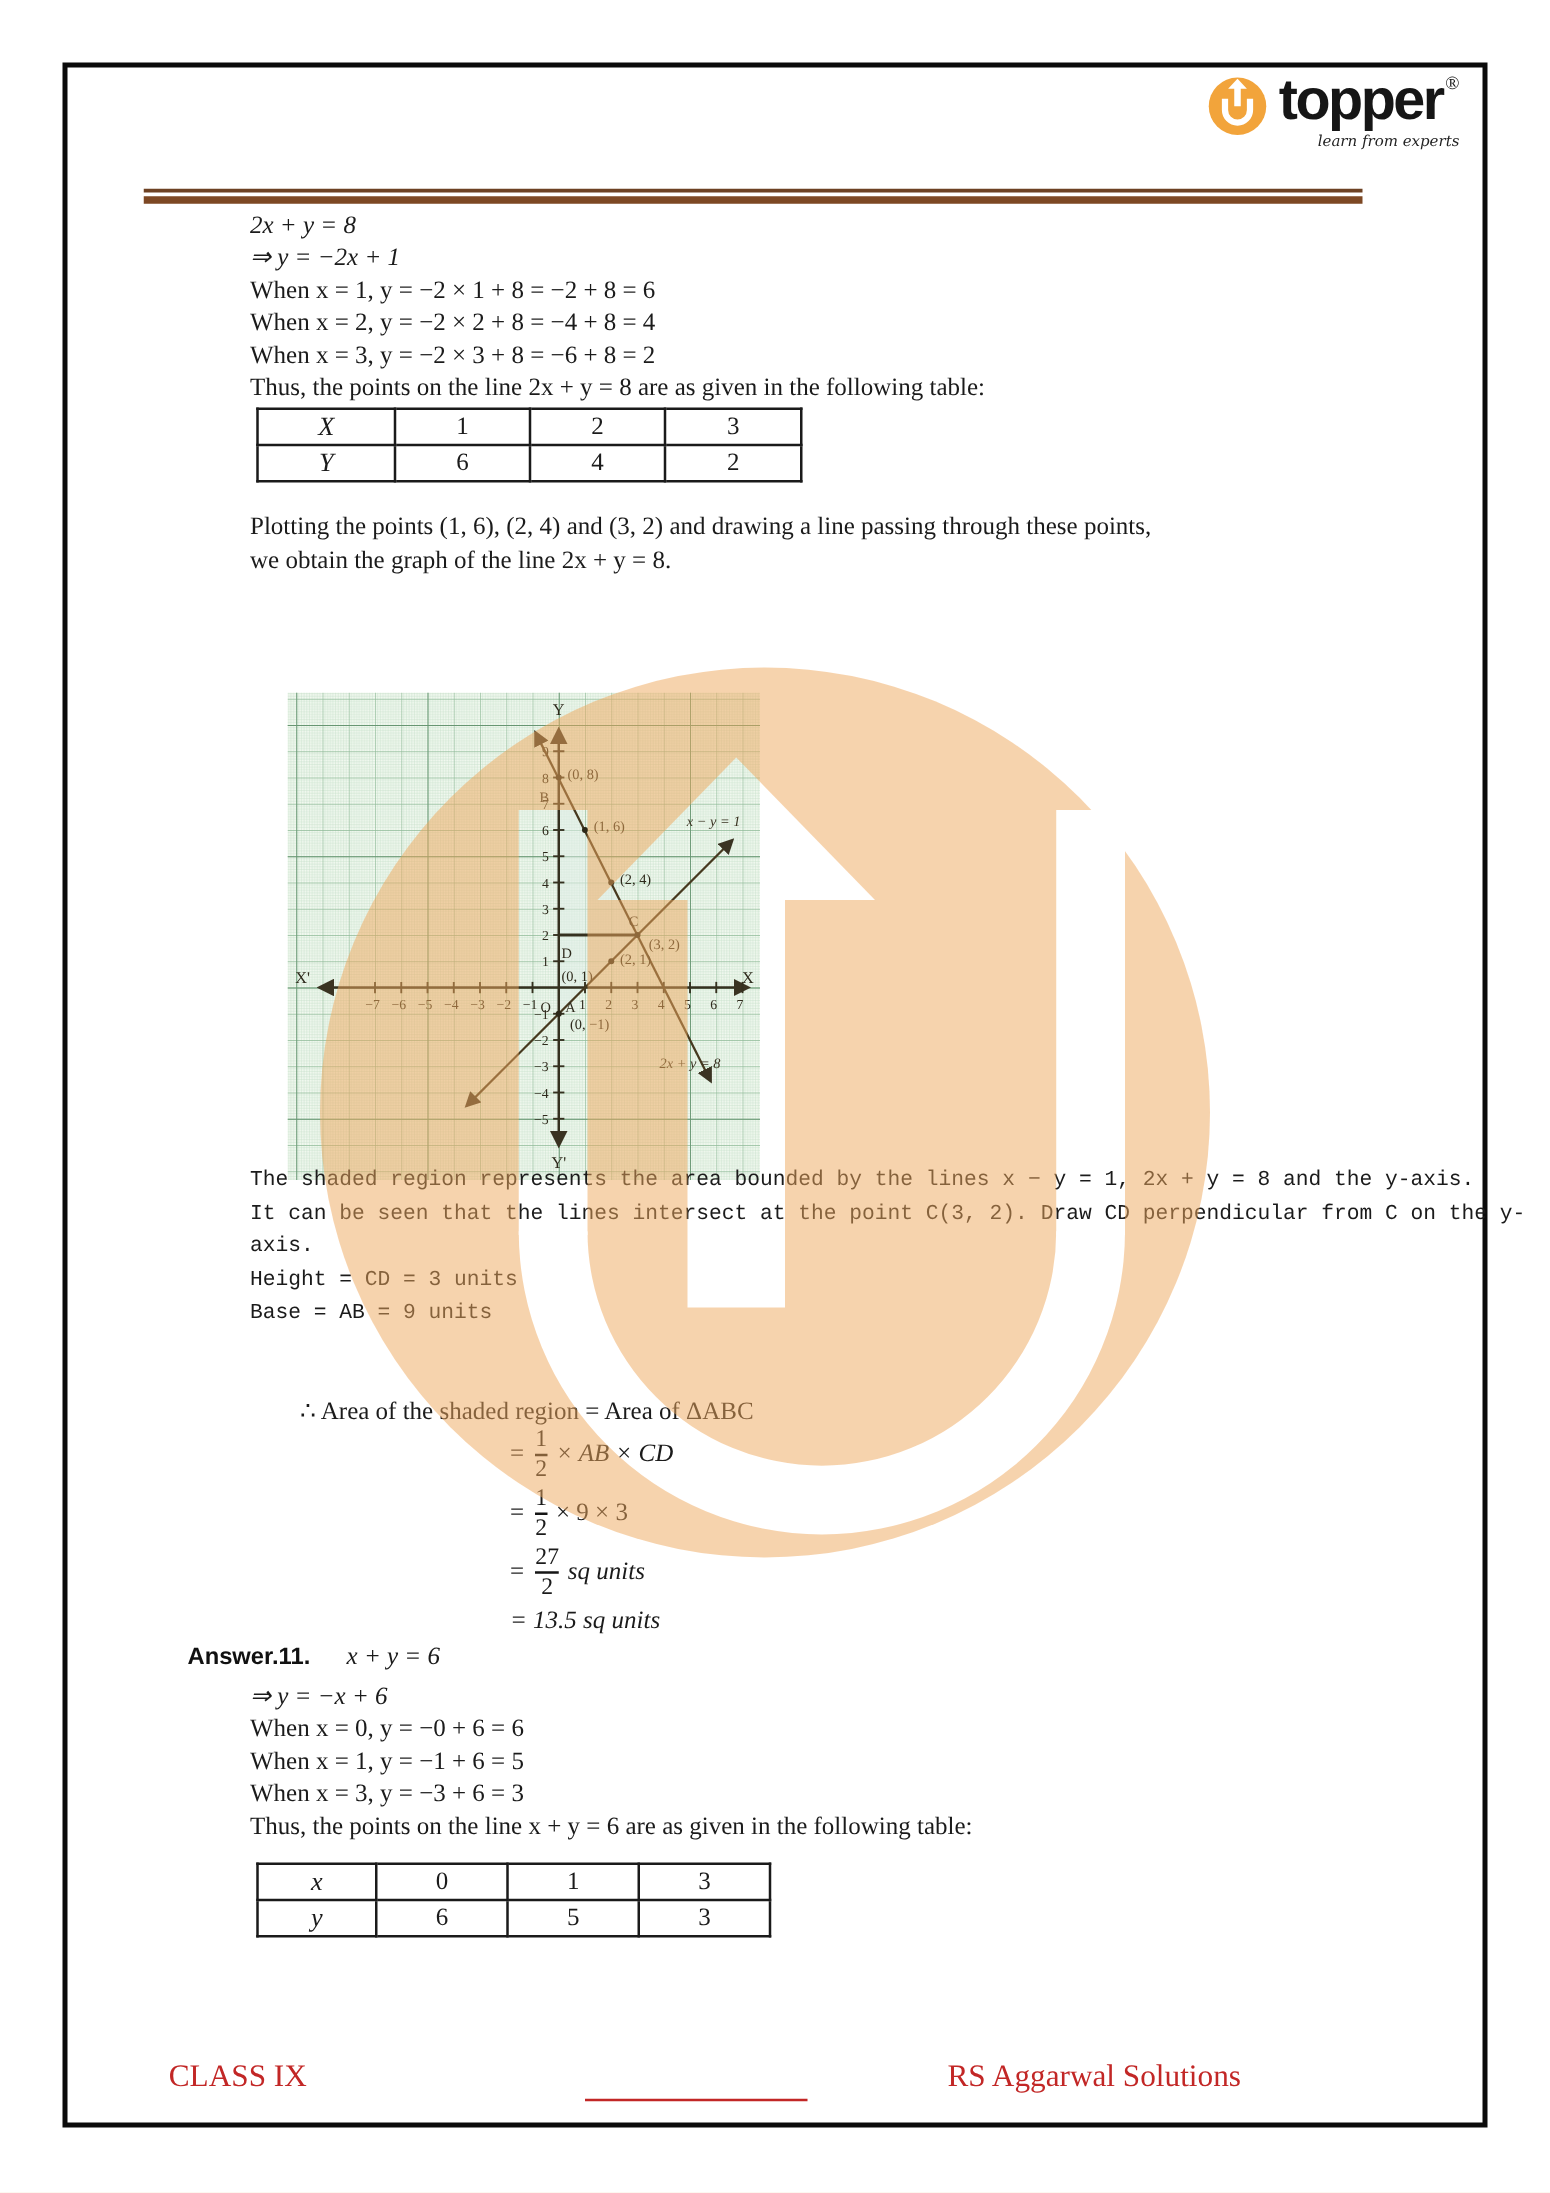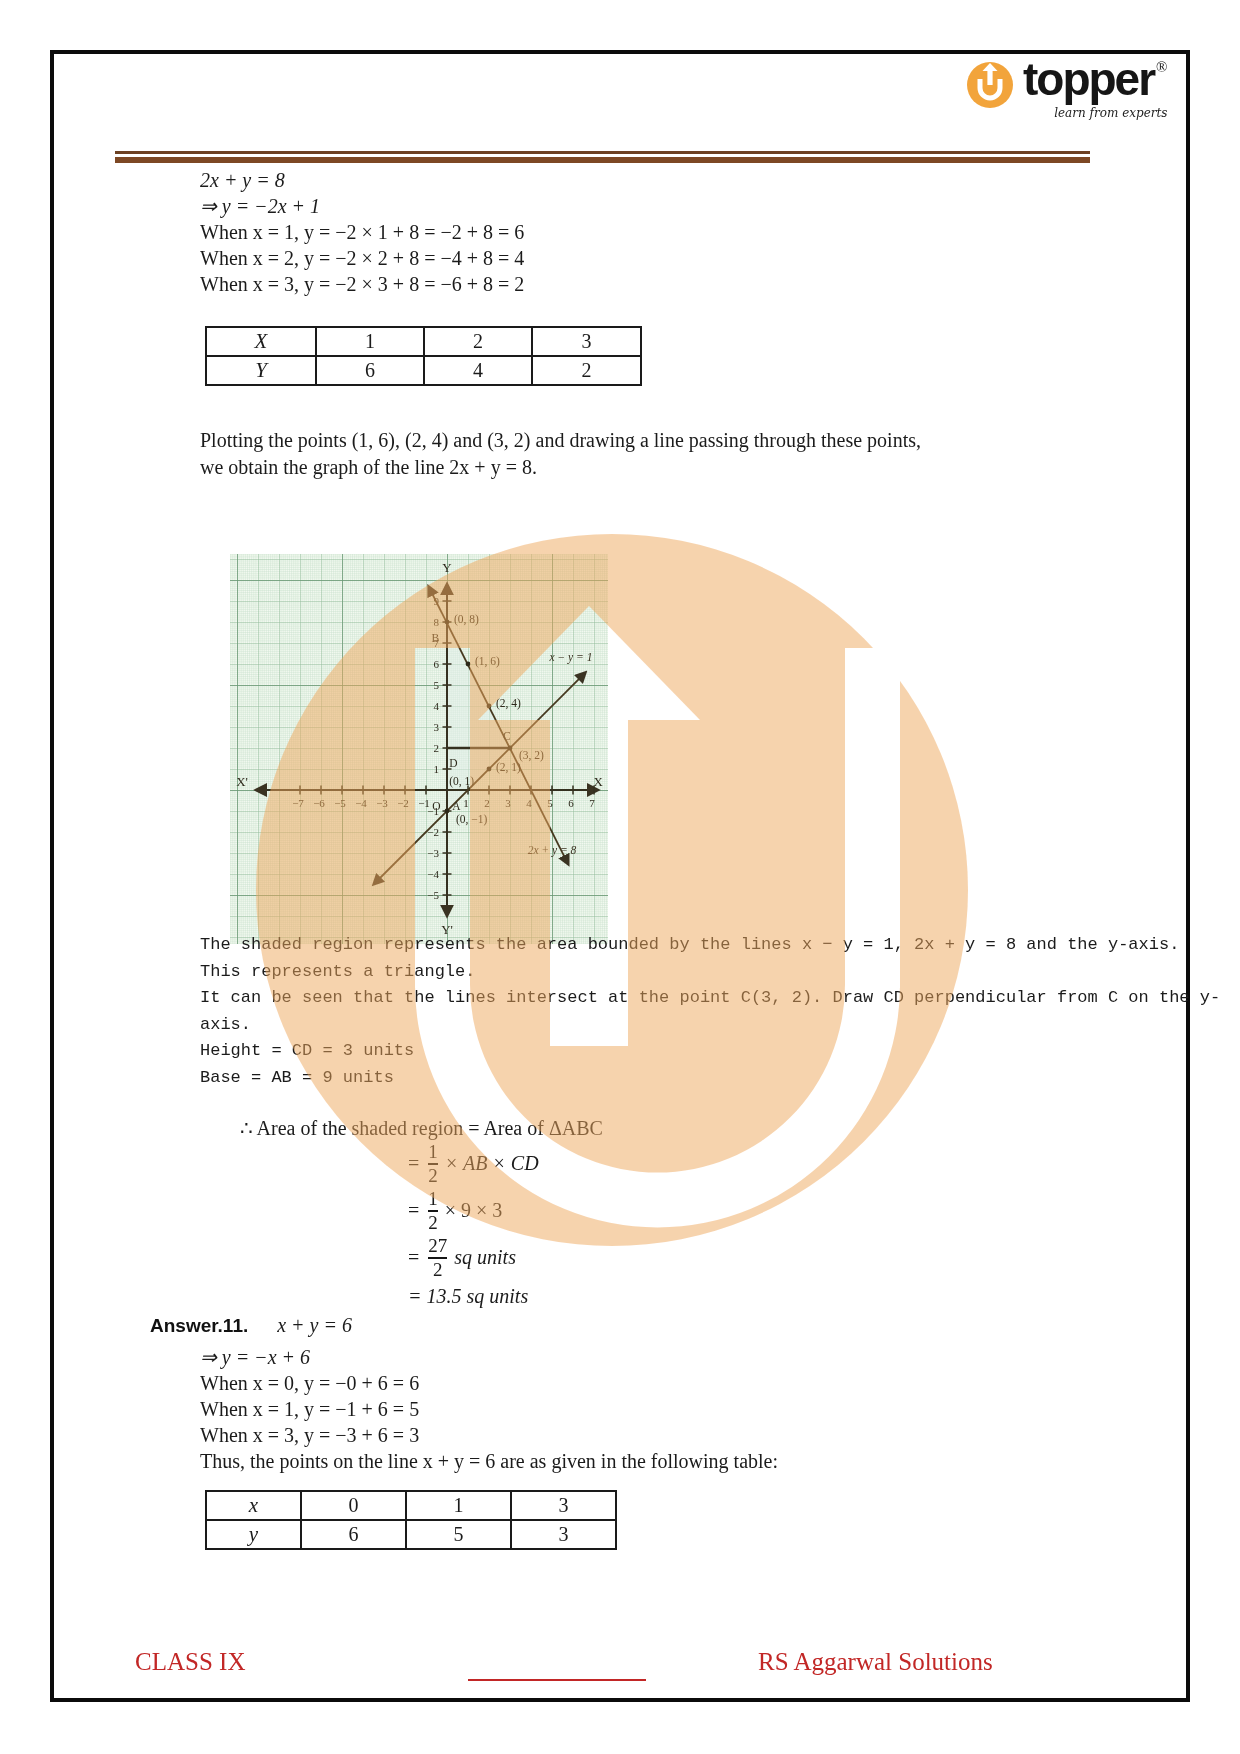--- a/index.html
+++ b/index.html
@@ -29,21 +29,21 @@
   .blockC{position:absolute;left:200px;top:1344px;font-size:20px;line-height:26px;}
   .math-line{font-style:italic;}
 
   table.tbl{position:absolute;border-collapse:collapse;background:transparent;}
   table.tbl td{border:2px solid #1a1a1a;text-align:center;font-size:20px;
         padding:0;height:27px;}
   table.tbl td.var{font-style:italic;font-size:21px;}
   #table1{left:205px;top:326px;}
   #table2{left:205px;top:1490px;}
 
-  .plotting{position:absolute;left:200px;top:427px;width:748px;font-size:20px;line-height:27px;}
+  .plotting{position:absolute;left:200px;top:408px;width:748px;font-size:20px;line-height:27px;}
 
   .graph-wrap{position:absolute;left:230px;top:554px;width:378px;height:390px;}
   #graph text{font-family:"Liberation Serif",serif;}
   .gtick{font-size:11px;fill:#2e2a1c;}
   .gplabel{font-size:11.5px;fill:#2e2a1c;}
   .geq{font-size:11.5px;font-style:italic;fill:#3a3322;}
   .gaxis{font-size:13px;fill:#2e2a1c;}
 
   .area-lead{position:absolute;left:200px;top:1116px;font-size:20px;margin-left:40px;}
   .area-eqs{position:absolute;left:408px;top:1140px;}
@@ -91,20 +91,21 @@
     <div class="thin"></div>
     <div class="thick"></div>
   </div>
 
   <div class="blockA">
     <div class="math-line">2x + y = 8</div>
     <div class="math-line">⇒ y = −2x + 1</div>
     <div>When x  =  1,  y = −2 × 1 + 8 = −2 + 8 = 6</div>
     <div>When x  =  2,  y = −2 × 2 + 8 = −4 + 8 = 4</div>
     <div>When x  =  3,  y = −2 × 3 + 8 = −6 + 8 = 2</div>
+    <div>Thus, the points on the line  2x + y = 8  are as given in the following table:</div>
   </div>
 
   <table class="tbl" id="table1">
     <colgroup>
         <col style="width:110px">
         <col style="width:108px">
         <col style="width:108px">
         <col style="width:109px">
       </colgroup>
     <tbody>
@@ -239,21 +240,20 @@
           <text x="223.3" y="212.7" text-anchor="middle" class="gplabel">D</text>
           <text x="206.5" y="255.75" text-anchor="middle" class="gplabel">O</text>
           <text x="226.45" y="255.75" text-anchor="middle" class="gplabel">A</text>
           <text x="231.7" y="231.18" text-anchor="middle" class="gplabel">(0, 1)</text>
         </g>
     </svg>
   </div>
 
   <div class="blockB">
     <div>The shaded region represents the area bounded by the lines x − y = 1, 2x + y = 8 and the y-axis.</div>
-    <div>This represents a triangle.</div>
     <div>It can be seen that the lines intersect at the point C(3, 2). Draw CD perpendicular from C on the y-axis.</div>
     <div>Height = CD = 3 units</div>
     <div>Base = AB = 9 units</div>
   </div>
 
   <div class="area-lead">∴ Area of the shaded region = Area of ΔABC</div>
   <div class="area-eqs">
     <div class="eq-row">
       <span class="eq-sign">=</span>
       <span class="frac">

